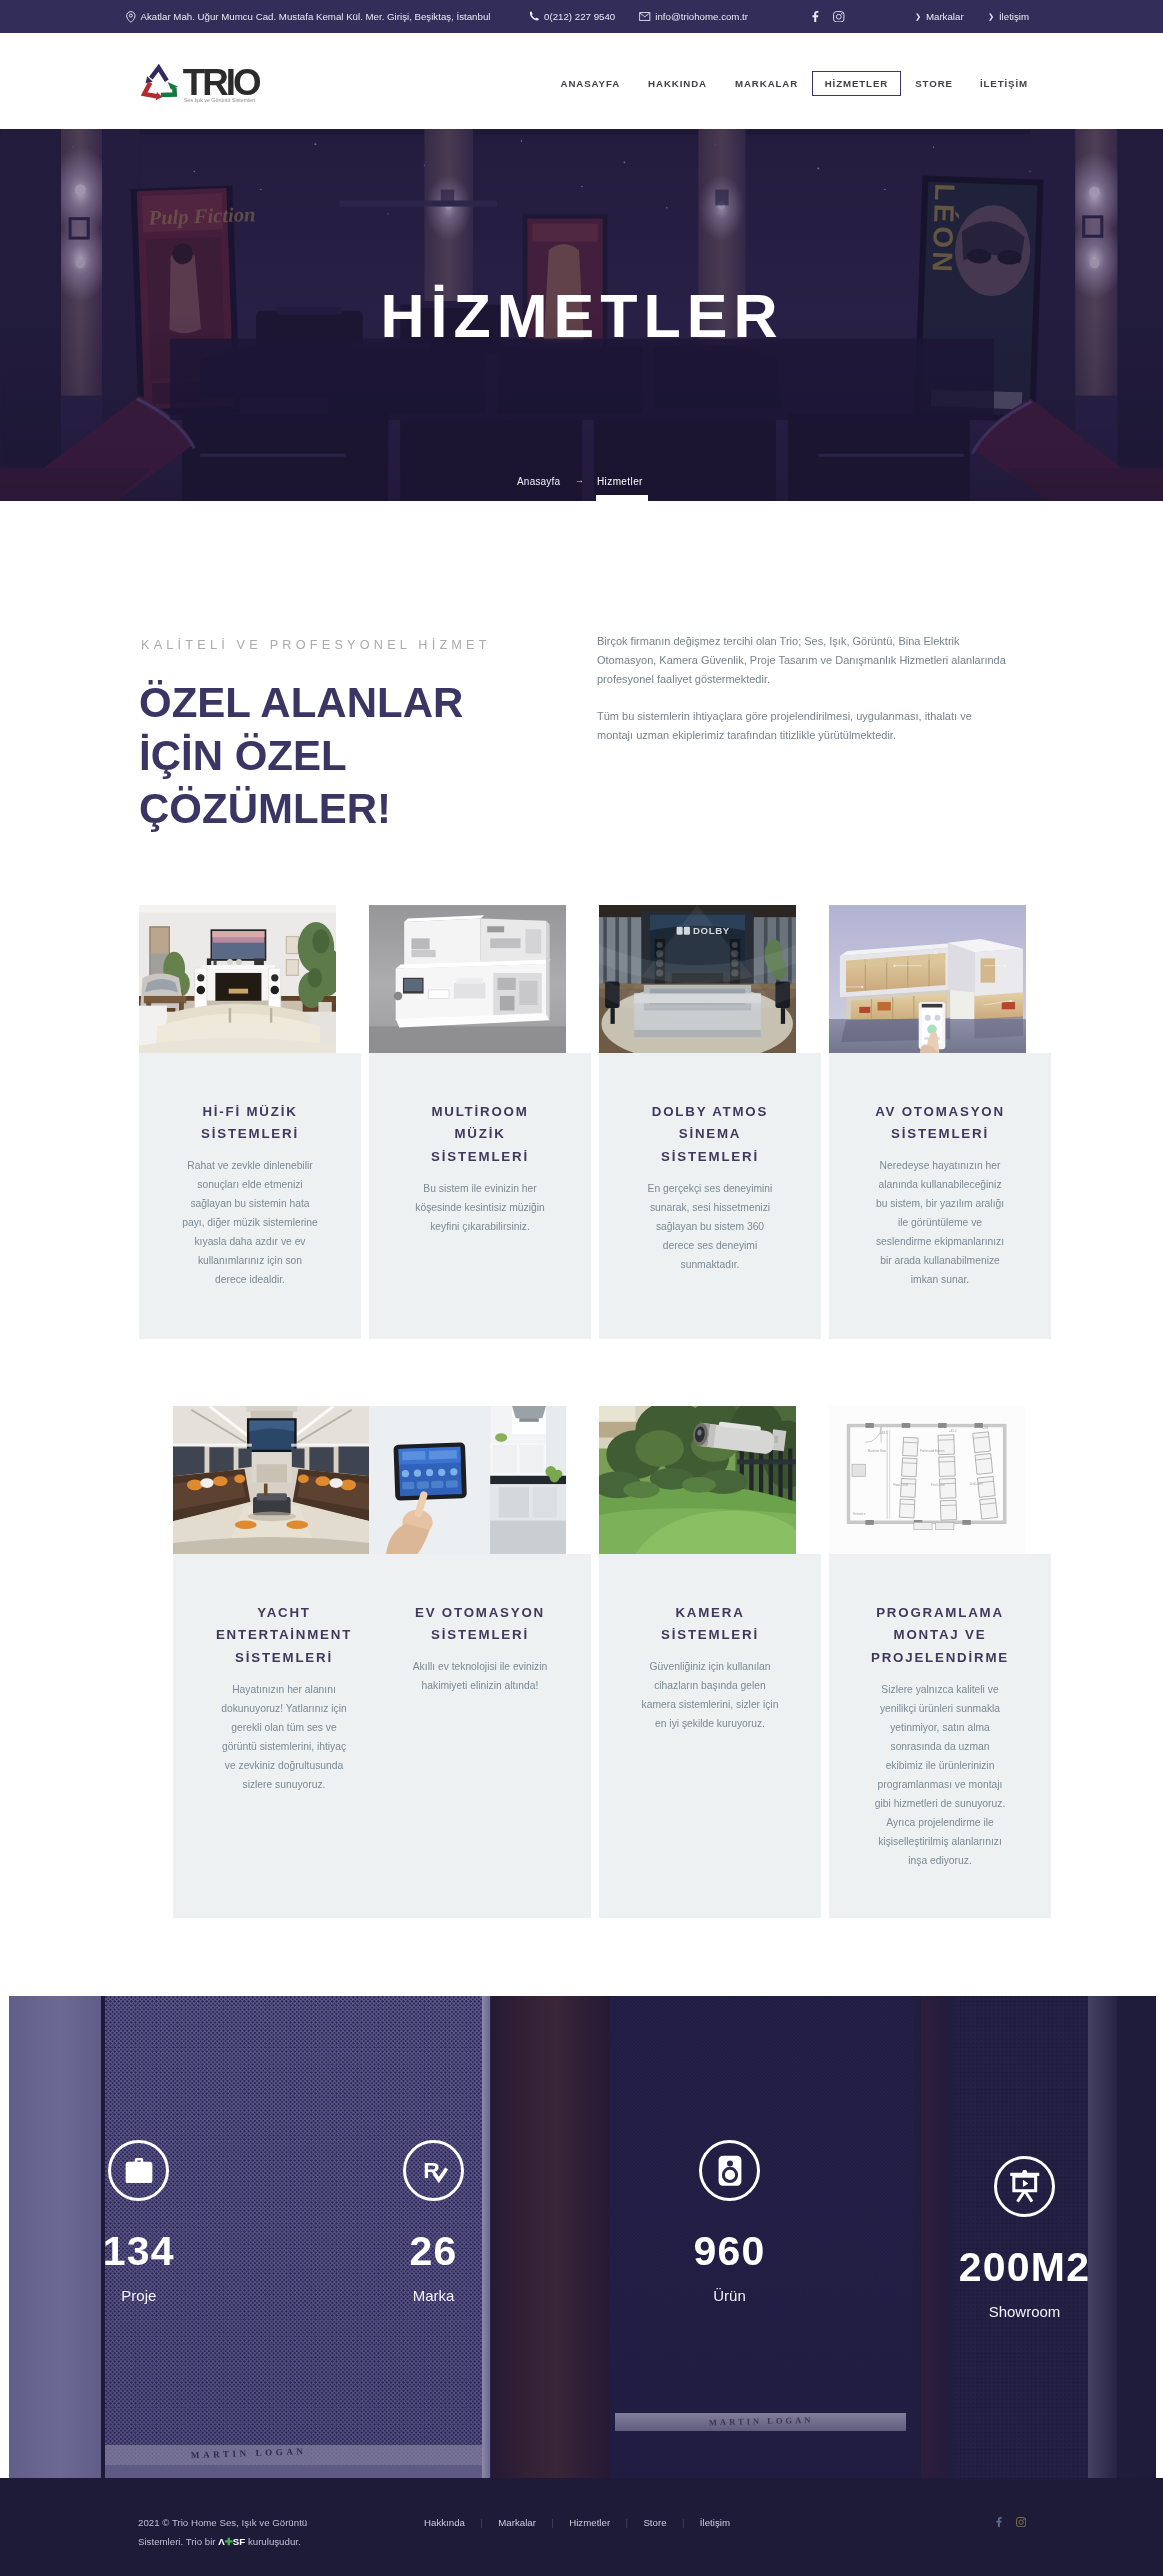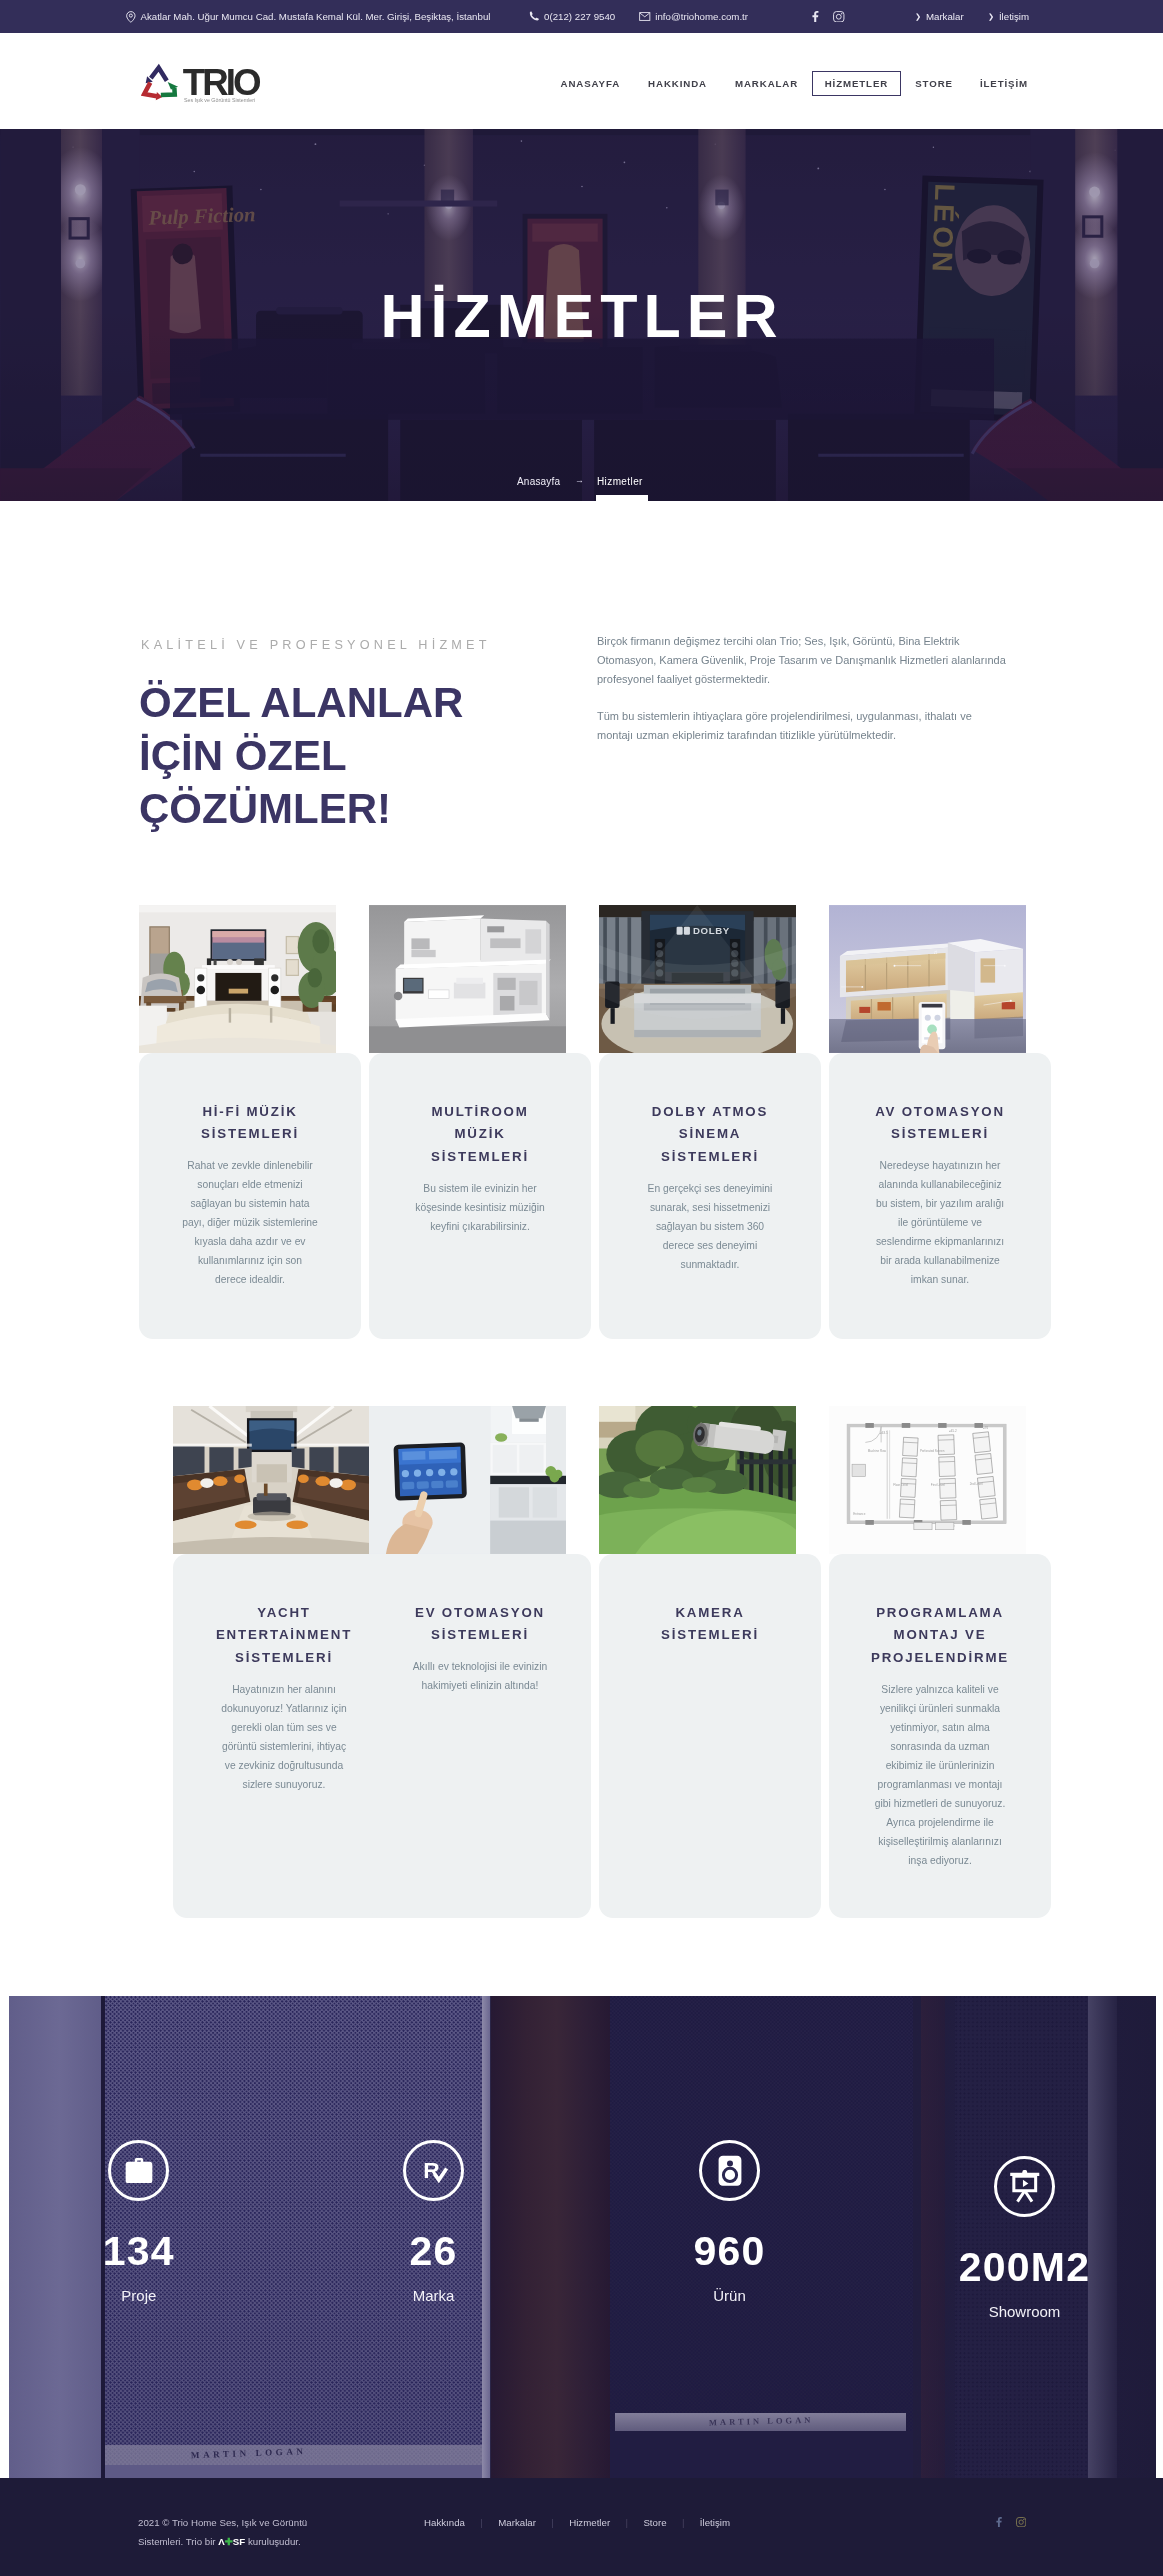--- a/index.html
+++ b/index.html
@@ -29,21 +29,21 @@
   .intro { position:relative; height:404px; background:#fff;padding-left:11px; }
   .kicker { position:absolute; left:141px; top:137px; font-size:12.7px; letter-spacing:4.2px; color:#ababab; }
   .h2big { position:absolute; left:139px; top:175px; font-size:42px; line-height:53px; font-weight:bold; letter-spacing:0px; color:#3b3564; }
   .ptext { position:absolute; left:597px; width:433px; font-size:11px; line-height:19px; color:#76838d; }
 
   
   .cards { position:relative; }
   .card { position:absolute; width:222px; }
   .card .img { width:197px; height:148px; overflow:hidden; }
   .card .img svg { display:block; }
-  .card .box { background:#eef1f2; text-align:center;border-radius:14px; }
+  .card .box { background:#eef1f2; text-align:center; }
   .card h3 { font-size:13.3px; letter-spacing:1.8px; color:#3d3a5c; line-height:22.4px; padding-top:48px; font-weight:bold; }
   .card p { font-size:10.3px; line-height:19px; color:#7b8a94; padding:10.3px 12px 0; }
 
   
   .stats { position:relative; height:482px; background:#fff; }
   .stats-bg { position:absolute; left:8.5px; right:8.5px; top:0; bottom:0; background:#2a2547; overflow:hidden; }
   .stat { position:absolute; width:291px; text-align:center; color:#fff; }
   .stat .circ { margin:0 auto; width:61px; height:61px; border:3px solid #fff; border-radius:50%; display:flex; align-items:center; justify-content:center; }
   .stat .num { font-size:41px; font-weight:bold; letter-spacing:1.2px; margin-top:27px; }
   .stat .lab { font-size:15px; margin-top:11.5px; color:#f2f1f7; }
@@ -746,20 +746,21 @@
 <ellipse cx="182" cy="63" rx="12" ry="19" fill="#6e6e6c"></ellipse>
 <ellipse cx="181" cy="63" rx="8" ry="13" fill="#2e2e30"></ellipse>
 <ellipse cx="180" cy="60" rx="3.5" ry="5" fill="#6a7a86"></ellipse>
 <path d="M196 44 h10 v38 h-10 Z" fill="#c2c2c0"></path>
 <rect x="210" y="38" width="70" height="8" rx="4" fill="#e2e2e0"></rect>
 </g>
 </svg>
       </div>
     <div class="box" style="height:364px;">
       <h3>KAMERA<br>SİSTEMLERİ</h3>
+      <p>Güvenliğiniz için kullanılan<br>cihazların başında gelen<br>kamera sistemlerini, sizler için<br>en iyi şekilde kuruyoruz.</p>
     </div>
   </div>
   <div class="card" style="left:829px; top:501px;">
     <div class="img" id="img8">
         <svg width="197" height="148" viewBox="0 0 325 244">
 <rect width="325" height="244" fill="#fcfcfc"></rect>
 <g stroke="#9a9a9a" stroke-width="1" fill="none">
 <rect x="30" y="30" width="262" height="164"></rect>
 <rect x="34" y="34" width="254" height="156"></rect>
 </g>

